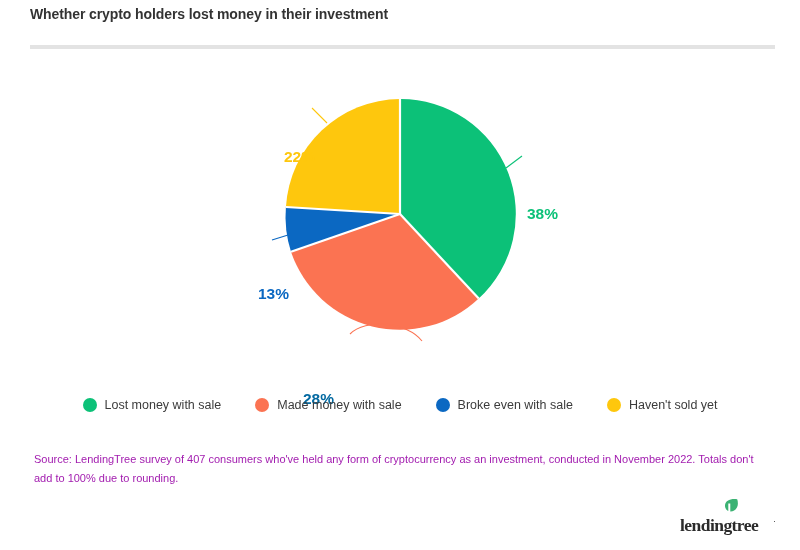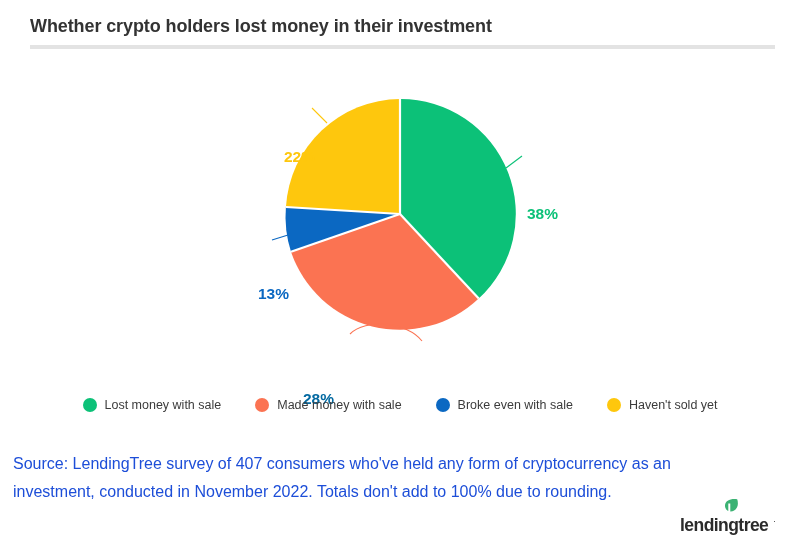--- a/index.html
+++ b/index.html
@@ -13,22 +13,22 @@
     font-family: "Liberation Sans", sans-serif;
     position: relative;
     overflow: hidden;
     -webkit-font-smoothing: antialiased;
   }
 
   
   .title {
     position: absolute;
     left: 30px;
-    top: 16px;
-    font-size: 18px;
+    top: 6px;
+    font-size: 14px;
     font-weight: bold;
     color: #333333;
     letter-spacing: -0.1px;
     white-space: nowrap;
   }
   .title-rule {
     position: absolute;
     left: 30px;
     top: 45px;
     width: 745px;
@@ -89,44 +89,45 @@
   }
   .legend-label {
     font-size: 12.5px;
     color: #3b3b3b;
     white-space: nowrap;
   }
 
   
   .source {
     position: absolute;
-    left: 13px;
+    left: 34px;
     top: 450px;
     width: 740px;
-    font-size: 16px;
+    font-size: 11px;
     line-height: 1.75;
-    color: #1d4ed8;
+    color: #a21caf;
   }
 
   
   .logo {
     position: absolute;
     right: 24px;
     bottom: 14px;
     width: 96px;
     height: 40px;
   }
   .logo-word {
     position: absolute;
     left: 0;
     bottom: 0;
     font-size: 17.5px;
     font-weight: bold;
     color: #2b2b2b;
     letter-spacing: -0.55px;
+    font-family: Liberation Serif, serif;
   }
   .logo-leaf {
     position: absolute;
     left: 44px;
     top: 2px;
   }
   .logo-tm {
     position: absolute;
     right: 0;
     bottom: 10px;

